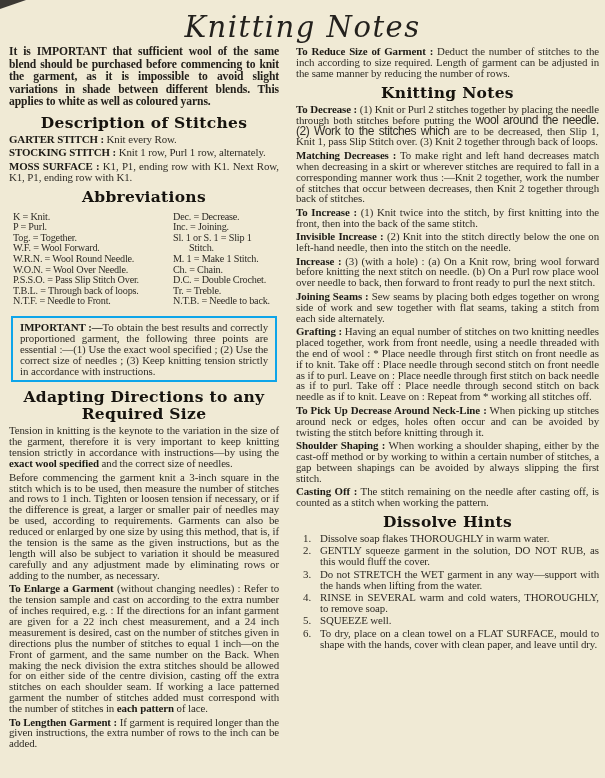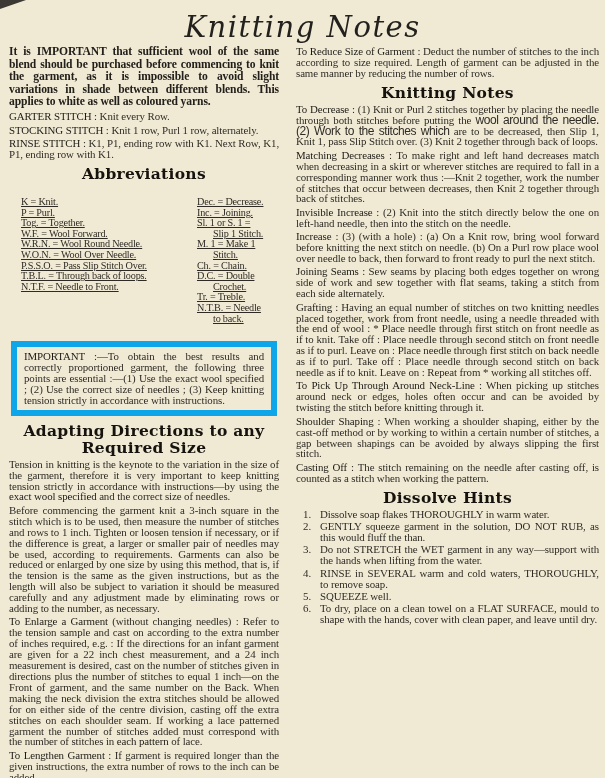--- a/index.html
+++ b/index.html
@@ -21,37 +21,37 @@
   }
   .columns { display:flex; align-items:flex-start; height:732px; }
   .col-left  { width:284px; padding:2px 5px 0 9px; box-sizing:border-box; }
   .divider   { width:2px; background:#2b2823; margin-top:2px; }
   .col-right { flex:1; padding:2px 6px 0 10px; box-sizing:border-box; }
 
   .para {
     margin:0 0 2.5px 0; font-size:10.9px; line-height:10.9px;
     text-align:justify; letter-spacing:-0.1px;
   }
-  .lead { font-weight:normal; color:#1c1a15; }
+  .lead { font-weight:bold; color:#1c1a15; }
   .intro { font-weight:bold; font-size:11.6px; line-height:12.6px; color:#23201b; }
 
   h2.sec {
     text-align:center; font-family:"DejaVu Serif", serif;
     font-weight:bold; font-size:15.5px; line-height:17px;
     margin:5px 0 3px 0; color:#16130e; letter-spacing:.3px;
   }
 
   .abbr-grid { display:flex; margin:1px 0 5px 0; font-size:10.2px; line-height:10.6px; letter-spacing:-0.2px; }
-  .abbr { list-style:none; margin:12px; padding:0;text-decoration:underline; }
+  .abbr { list-style:none; margin:4px; padding:0; }
   .abbr-l { width:152px; }
   .abbr-r { flex:1; }
   .abbr li { padding-left:16px; text-indent:-16px; }
 
   .important-box {
-    border:6px solid #0ea5e9; padding:4px 7px; margin:3px 2px 6px 2px;
+    border:2px solid #0ea5e9; padding:4px 7px; margin:3px 2px 6px 2px;
   }
   .important-box .para { margin:0; }
 
   .oddfont {
     font-family:"Liberation Sans", sans-serif;
     font-size:12px; letter-spacing:-0.4px;margin-top:39px;
   }
 
   .wash-item { display:flex; margin:0 0 1.5px 0; font-size:10.9px; line-height:10.9px; letter-spacing:-0.1px; }
   .wash-num { flex:none; width:15px; margin-right:9px; text-align:right; }
@@ -63,24 +63,25 @@
 <div class="page">
   <div class="corner-mark"></div>
 
   <div class="title">Knitting Notes</div>
 
   <div class="columns">
 
     <div class="col-left">
       <p class="para intro">It is IMPORTANT that sufficient wool of the same blend should be purchased before commencing to knit the garment, as it is impossible to avoid slight variations in shade between different blends.  This applies to white as well as coloured yarns.</p>
 
+      <h2 class="sec">Description of Stitches</h2>
 
       <p class="para"><b class="lead">GARTER STITCH :</b><span> Knit every Row.</span></p>
       <p class="para"><b class="lead">STOCKING STITCH :</b><span> Knit 1 row, Purl 1 row, alternately.</span></p>
-      <p class="para"><b class="lead">RINSE STITCH :</b><span> K1, P1, ending row with K1.  Next Row, K1, P1, ending row with K1.</span></p>
+      <p class="para"><b class="lead">MOSS SURFACE :</b><span> K1, P1, ending row with K1.  Next Row, K1, P1, ending row with K1.</span></p>
 
       <h2 class="sec">Abbreviations</h2>
 
       <div class="abbr-grid">
         <ul class="abbr abbr-l">
           <li>K = Knit.</li>
           <li>P = Purl.</li>
           <li>Tog. = Together.</li>
           <li>W.F. = Wool Forward.</li>
           <li>W.R.N. = Wool Round Needle.</li>
@@ -120,46 +121,47 @@
 
     <div class="col-right">
       <p class="para"><b class="lead">To Reduce Size of Garment :</b><span> Deduct the number of stitches to the inch according to size required.  Length of garment can be adjusted in the same manner by reducing the number of rows.</span></p>
 
       <h2 class="sec">Knitting Notes</h2>
 
       <p class="para"><b class="lead">To Decrease :</b><span> (1) Knit or Purl 2 stitches together by placing the needle through both stitches before putting the </span><span class="oddfont">wool around the needle.  (2) Work to the stitches which</span><span> are to be decreased, then Slip 1, Knit 1, pass Slip Stitch over.  (3) Knit 2 together through back of loops.</span></p>
 
       <p class="para"><b class="lead">Matching Decreases :</b><span> To make right and left hand decreases match when decreasing in a skirt or wherever stitches are required to fall in a corresponding manner work thus :—Knit 2 together, work the number of stitches that occur between decreases, then Knit 2 together through back of stitches.</span></p>
 
+      <p class="para"><b class="lead">To Increase :</b><span> (1) Knit twice into the stitch, by first knitting into the front, then into the back of the same stitch.</span></p>
 
       <p class="para"><b class="lead">Invisible Increase :</b><span> (2) Knit into the stitch directly below the one on left-hand needle, then into the stitch on the needle.</span></p>
 
       <p class="para"><b class="lead">Increase :</b><span> (3) (with a hole) :  (a) On a Knit row, bring wool forward before knitting the next stitch on needle. (b) On a Purl row place wool over needle to back, then forward to front ready to purl the next stitch.</span></p>
 
       <p class="para"><b class="lead">Joining Seams :</b><span> Sew seams by placing both edges together on wrong side of work and sew together with flat seams, taking a stitch from each side alternately.</span></p>
 
       <p class="para"><b class="lead">Grafting :</b><span> Having an equal number of stitches on two knitting needles placed together, work from front needle, using a needle threaded with the end of wool : * Place needle through first stitch on front needle as if to knit. Take off :  Place needle through second stitch on front needle as if to purl.  Leave on :  Place needle through first stitch on back needle as if to purl.  Take off :  Place needle through second stitch on back needle as if to knit. Leave on :  Repeat from * working all stitches off.</span></p>
 
 
-      <p class="para"><b class="lead">To Pick Up Through Around Neck-Line :</b><span> When picking up stitches around neck or edges, holes often occur and can be avoided by twisting the stitch before knitting through it.</span></p>
+      <p class="para"><b class="lead">To Pick Up Decrease Around Neck-Line :</b><span> When picking up stitches around neck or edges, holes often occur and can be avoided by twisting the stitch before knitting through it.</span></p>
 
       <p class="para"><b class="lead">Shoulder Shaping :</b><span> When working a shoulder shaping, either by the cast-off method or by working to within a certain number of stitches, a gap between shapings can be avoided by always slipping the first stitch.</span></p>
 
       <p class="para"><b class="lead">Casting Off :</b><span> The stitch remaining on the needle after casting off, is counted as a stitch when working the pattern.</span></p>
 
       <h2 class="sec">Dissolve Hints</h2>
 
       <div>
         <div class="wash-item">
             <span class="wash-num">1.</span>
             <span class="wash-text">Dissolve soap flakes THOROUGHLY in warm water.</span>
           </div>
         <div class="wash-item">
             <span class="wash-num">2.</span>
-            <span class="wash-text">GENTLY squeeze garment in the solution, DO NOT RUB, as this would fluff the than.</span>
+            <span class="wash-text">GENTLY squeeze garment in the solution, DO NOT RUB, as this would fluff the cover.</span>
           </div>
         <div class="wash-item">
             <span class="wash-num">3.</span>
             <span class="wash-text">Do not STRETCH the WET garment in any way—support with the hands when lifting from the water.</span>
           </div>
         <div class="wash-item">
             <span class="wash-num">4.</span>
             <span class="wash-text">RINSE in SEVERAL warm and cold waters, THOROUGHLY, to remove soap.</span>
           </div>
         <div class="wash-item">

